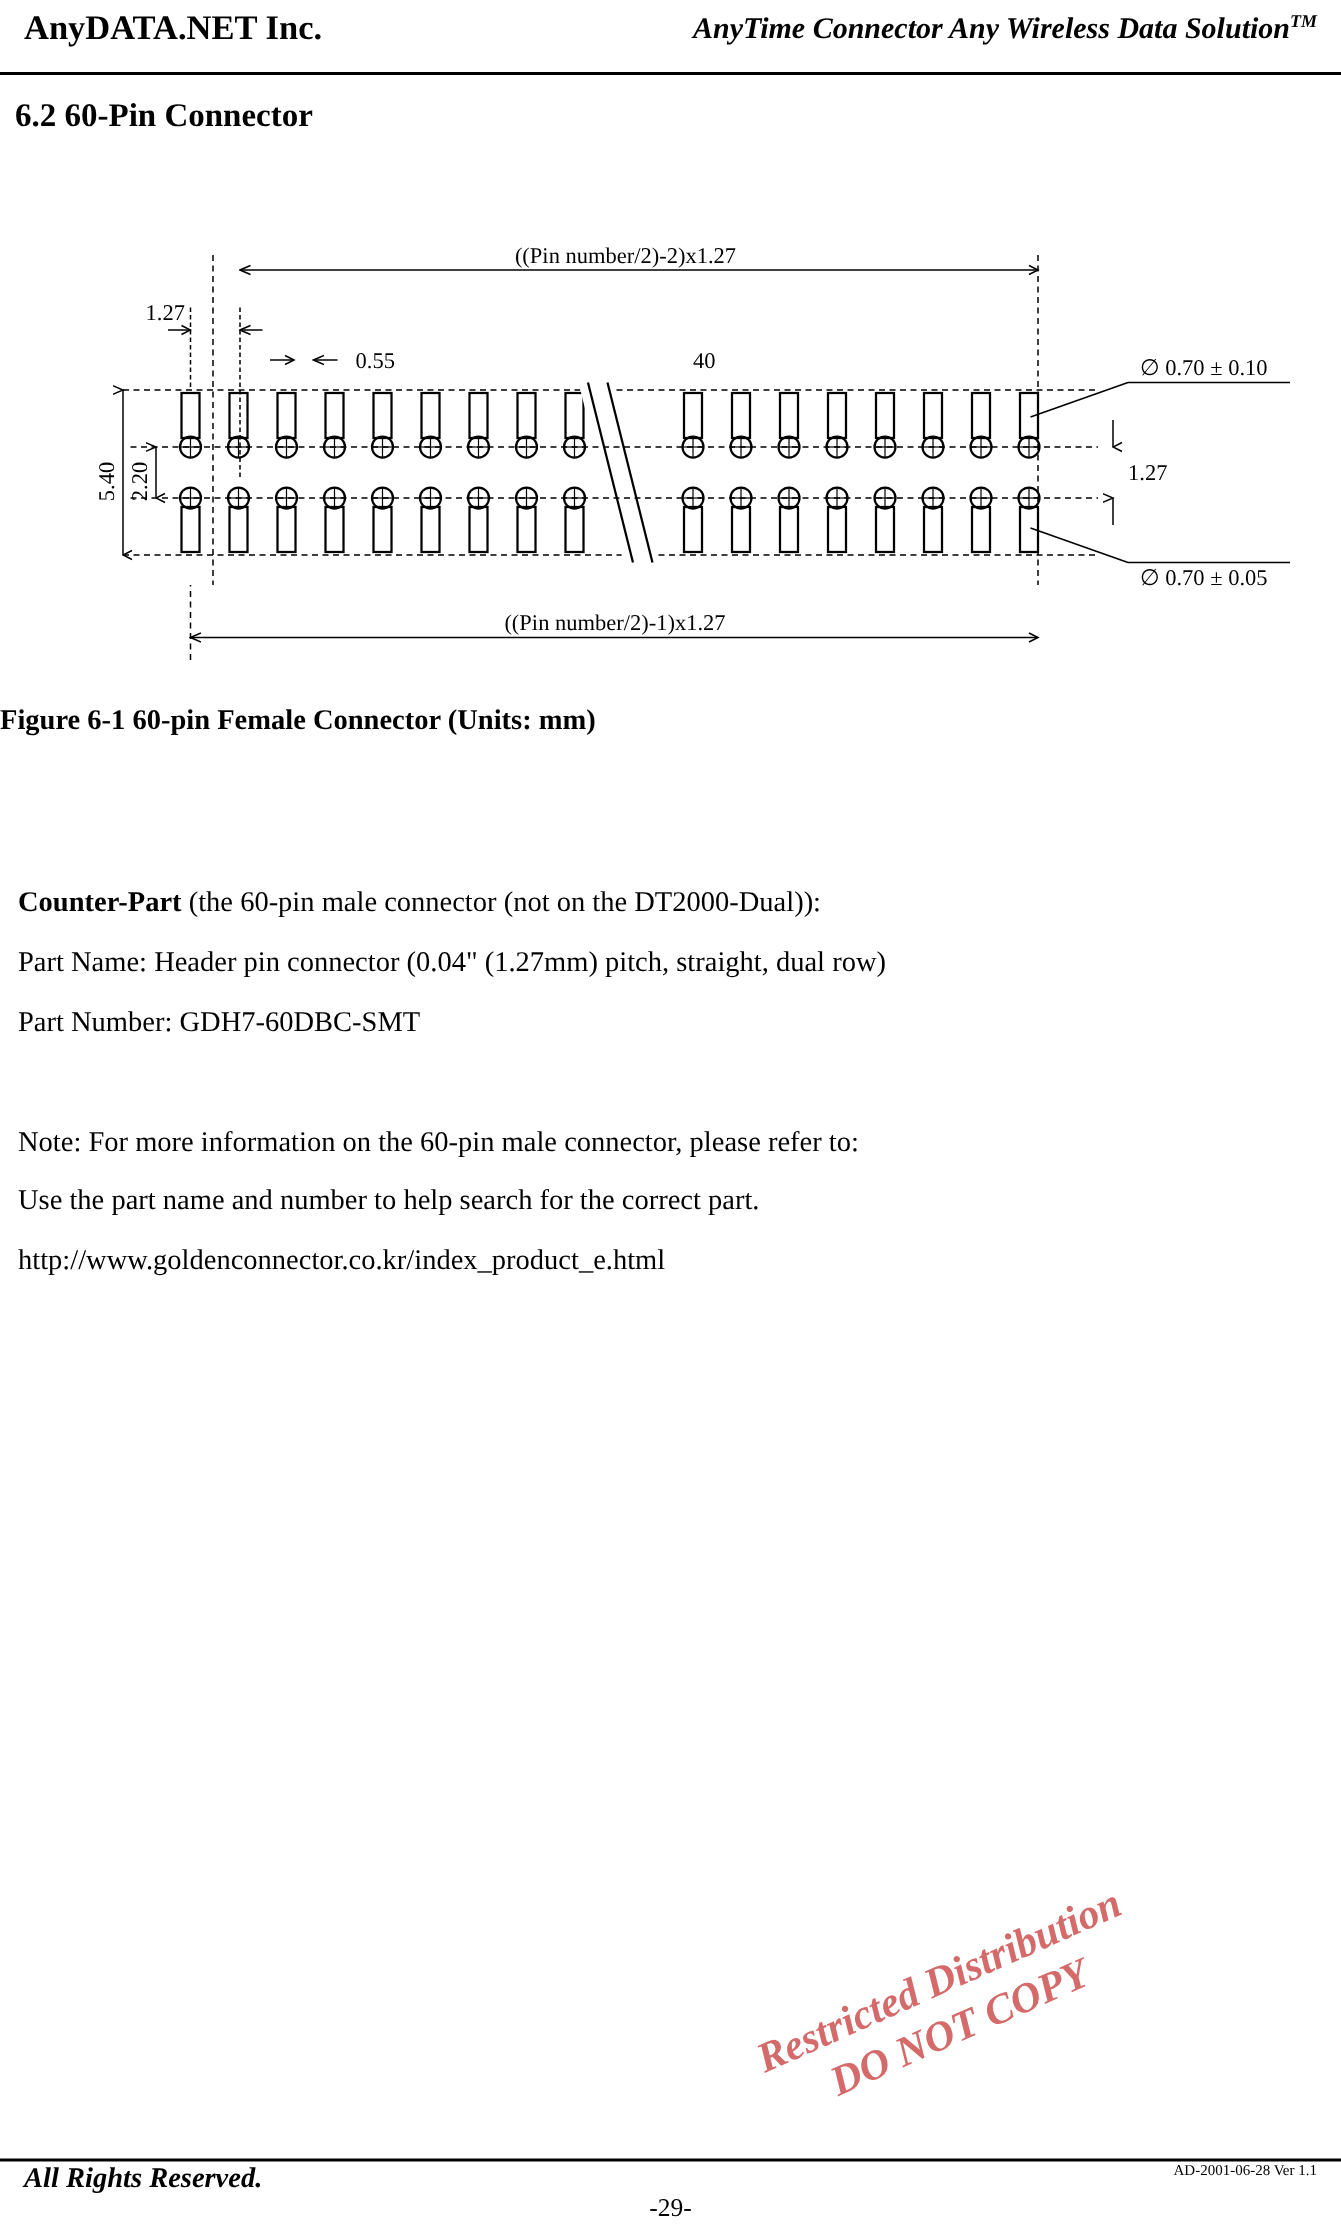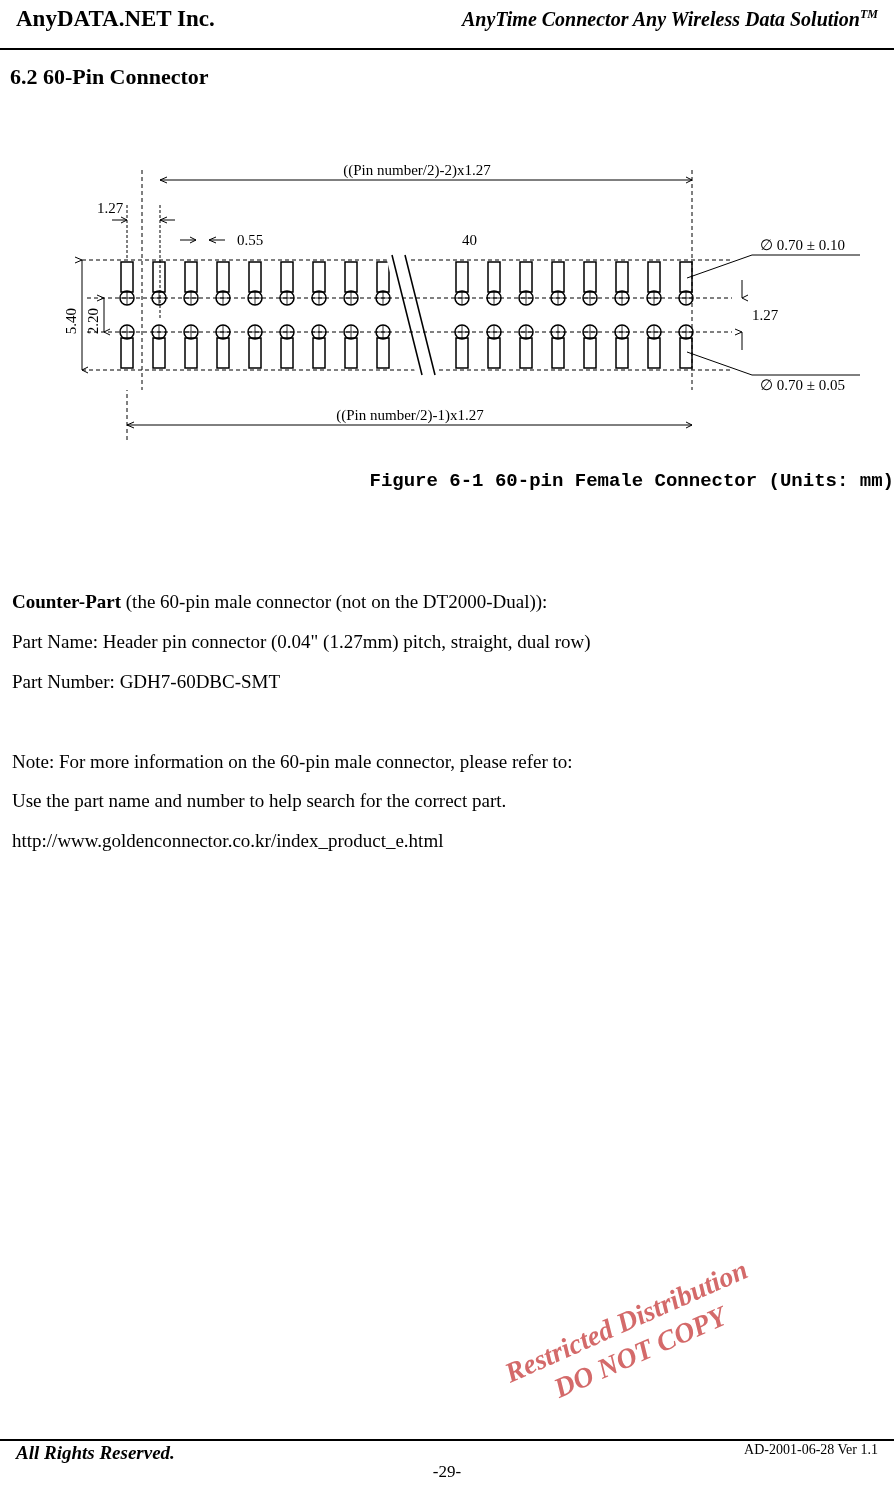--- a/index.html
+++ b/index.html
@@ -38,25 +38,24 @@
     font-size: 22px;
     padding: 14px 0 0 10px;
   }
   .figure-container {
     position: relative;
     width: 830px;
     height: 300px;
     margin: 70px auto 0 auto;
   }
   .figure-caption {
-    text-align: right;
+    text-align: left;
     font-weight: bold;
     font-size: 19px;
     margin-top: 10px;
-    font-family: Liberation Mono, monospace;
   }
   .body-text {
     padding: 0 12px;
     line-height: 2.1;
     font-size: 19px;
     margin-top: 90px;
   }
   .body-text p { margin: 0; }
   .bold { font-weight: bold; }
   .watermark {
@@ -84,21 +83,21 @@
   .footer-row {
     display: flex;
     justify-content: space-between;
   }
   .footer-left {
     font-weight: bold;
     font-style: italic;
     font-size: 19px;
   }
   .footer-right {
-    font-size: 14px;
+    font-size: 10px;
     text-align: right;
   }
   .footer-center {
     text-align: center;
     font-size: 17px;
     margin-top: -2px;
   }
   svg { display: block; }
 </style>
 </head>

